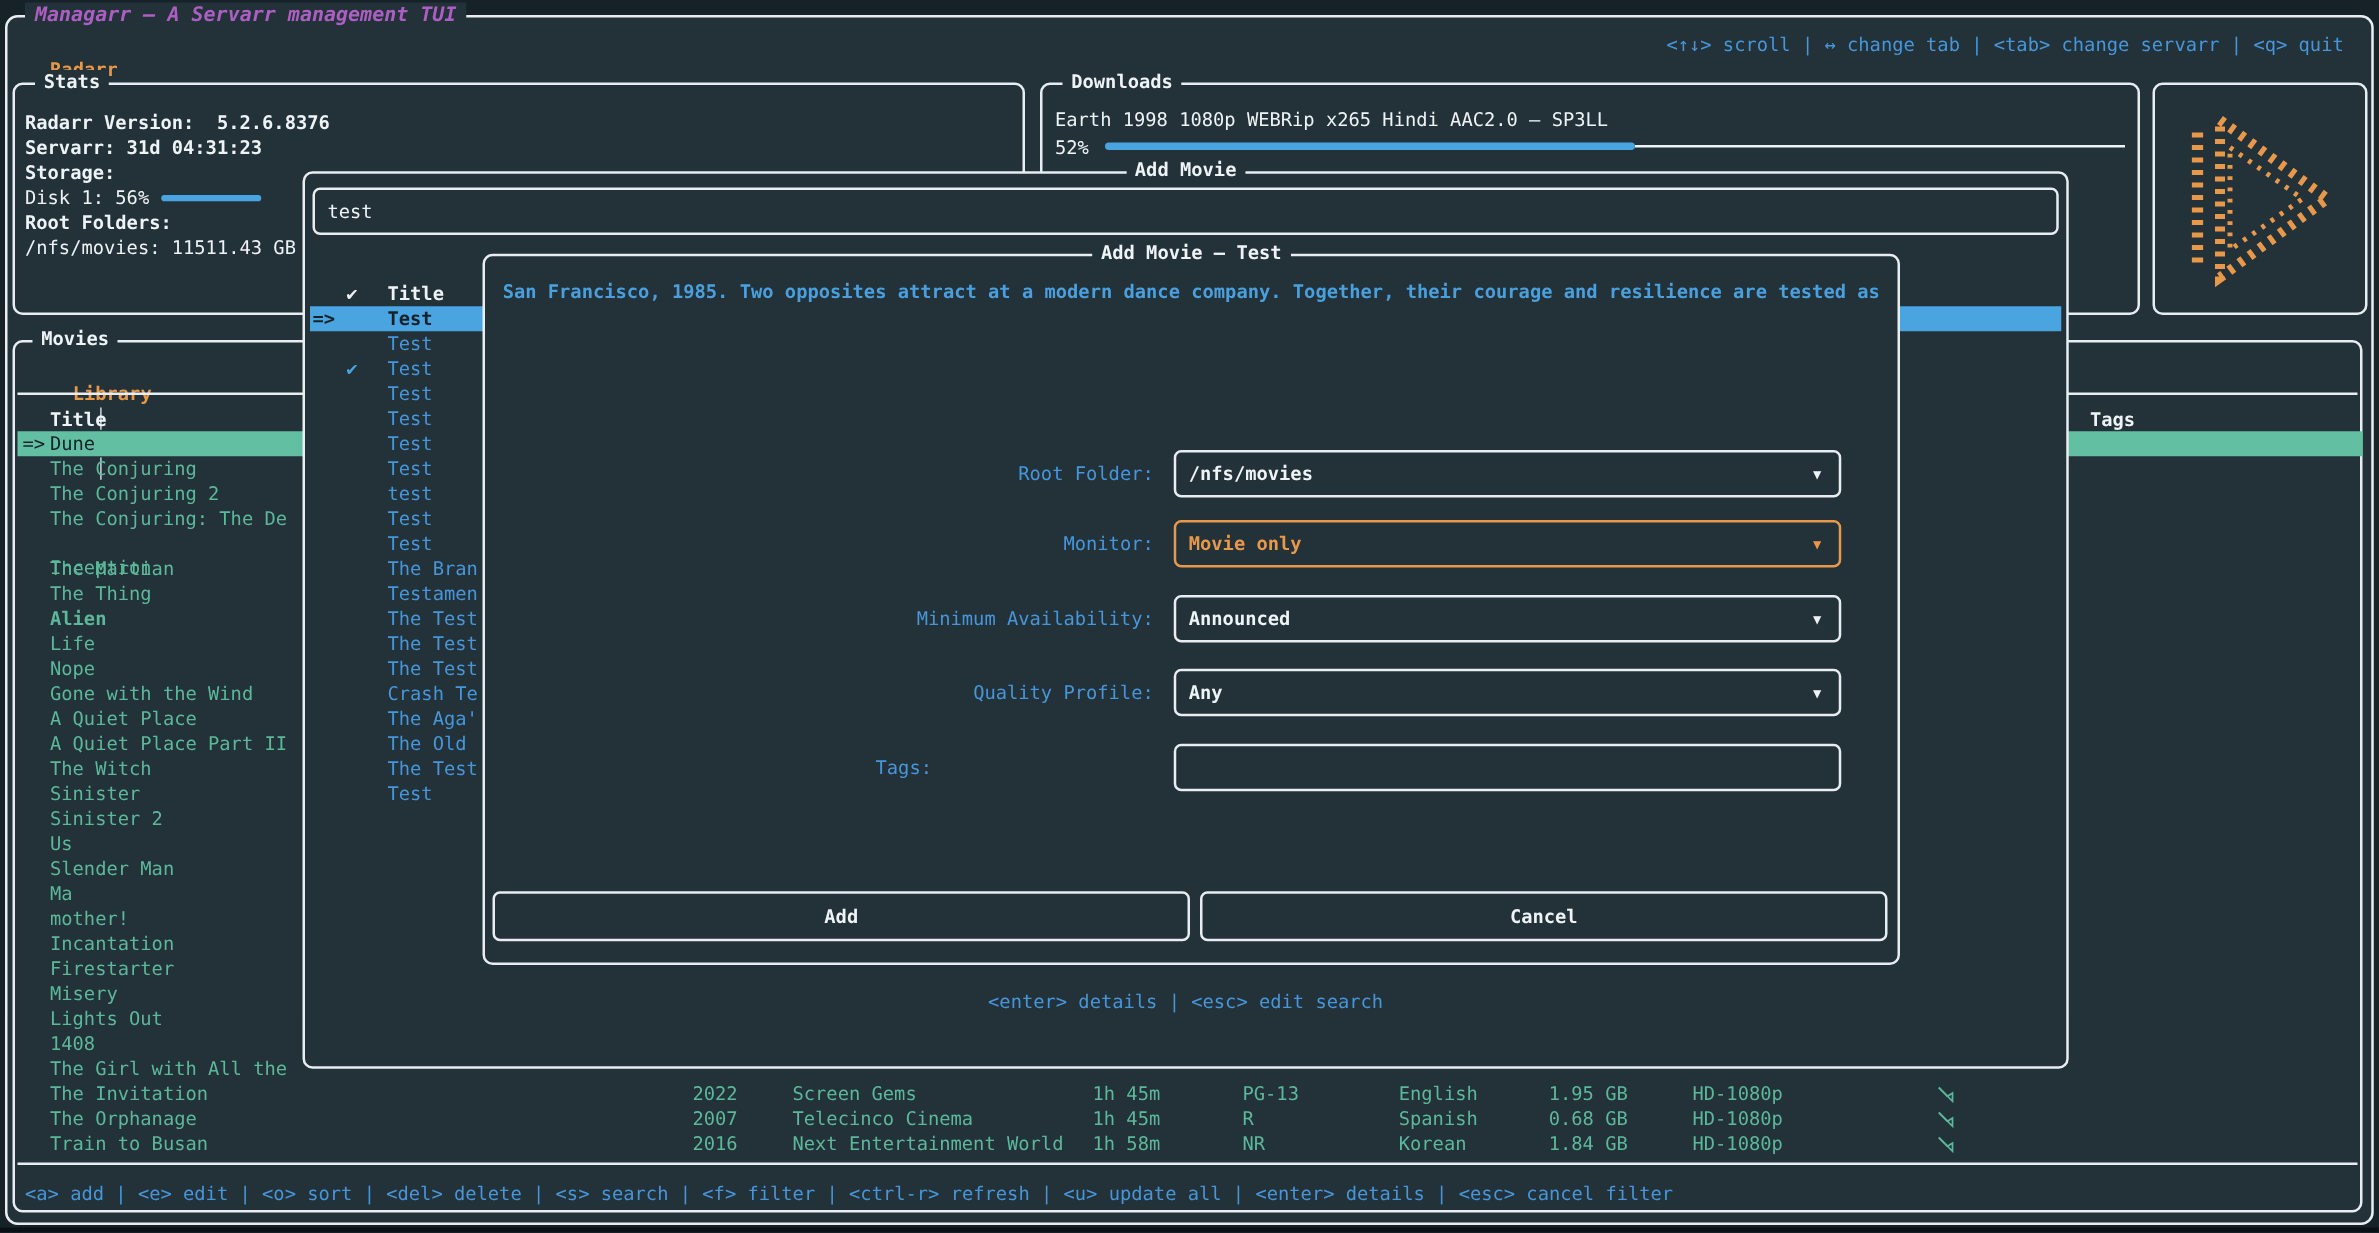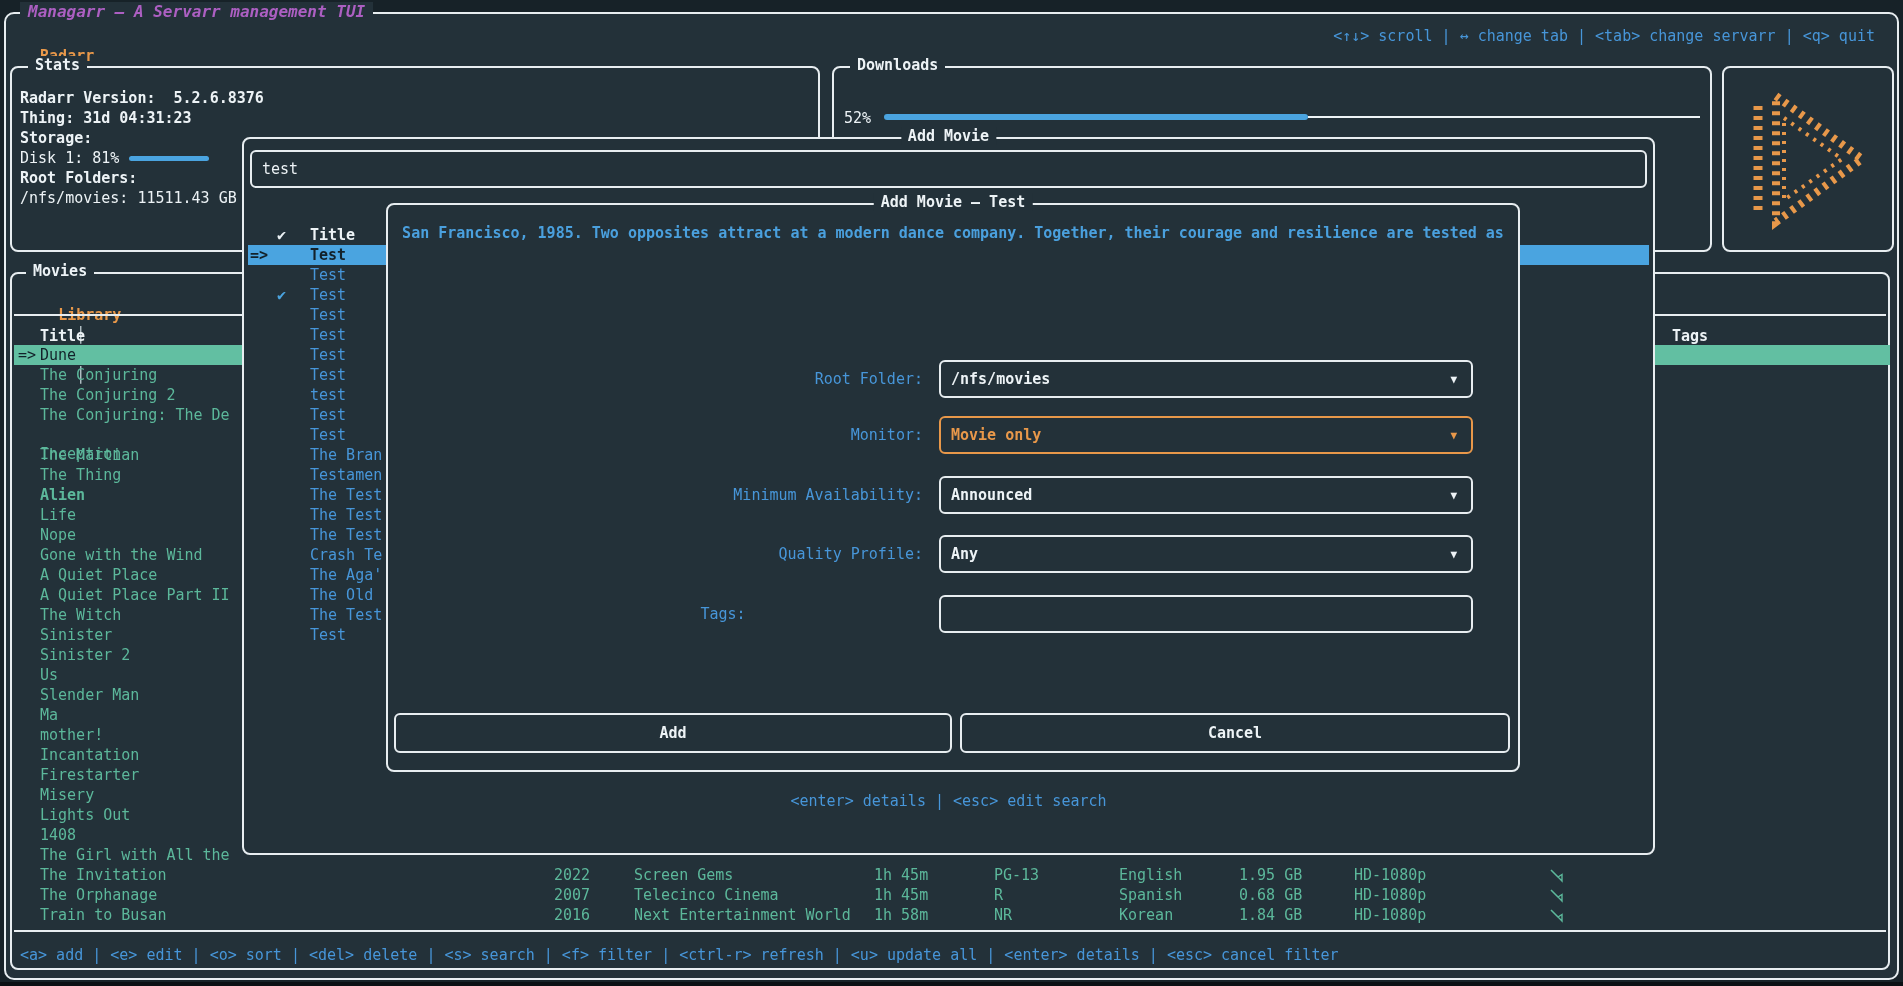--- a/index.html
+++ b/index.html
@@ -39,32 +39,33 @@
   <span class="orange bold">Radarr</span>
   <span class="sep">  │  </span>
   <span class="bold">Sonarr</span>
 </div>
 
 <div class="row hint" style="right:28px;top:26px;text-align:right;">&lt;↑↓&gt; scroll | ↔ change tab | &lt;tab&gt; change servarr | &lt;q&gt; quit</div>
 
 <div class="box" id="stats-box" style="left:10px;top:66px;width:810px;height:186px;">
   <span class="box-title" style="left:16px;">Stats</span>
   <div class="row bold" style="left:8px;top:20px;">Radarr Version:  5.2.6.8376</div>
-  <div class="row bold" style="left:8px;top:40px;">Thing: 31d 04:31:23</div>
+  <div class="row bold" style="left:8px;top:40px;">Servarr: 31d 04:31:23</div>
   <div class="row bold" style="left:8px;top:60px;">Storage:</div>
   <div class="row" style="left:8px;top:80px;display:flex;align-items:center;">
-    <span>Disk 1: 81%</span>
+    <span>Disk 1: 56%</span>
     <span id="disk-gauge" style="display:inline-block;width:80px;height:5px;background:var(--blue-sel);border-radius:3px;margin-left:10px;"></span>
   </div>
   <div class="row bold" style="left:8px;top:100px;">Root Folders:</div>
   <div class="row" style="left:8px;top:120px;">/nfs/movies: 11511.43 GB</div>
 </div>
 
 <div class="box" id="downloads-box" style="left:832px;top:66px;width:880px;height:186px;">
   <span class="box-title" style="left:16px;">Downloads</span>
+  <div class="row" style="left:10px;top:18px;">Earth 1998 1080p WEBRip x265 Hindi AAC2.0 – SP3LL</div>
   <div class="row" style="left:10px;top:40px;">52%</div>
   <div class="abs" style="left:50px;top:46px;right:10px;display:flex;align-items:center;">
     <div id="dl-gauge-fill" class="gauge-fill" style="width: 52%;"></div>
     <div class="gauge-rest"></div>
   </div>
 </div>
 
 <div class="box" id="logo-box" style="left:1722px;top:66px;width:172px;height:186px;">
   <svg width="130" height="150" viewBox="0 0 130 150" style="position:absolute;left:20px;top:16px;">
     <line x1="14" y1="22" x2="14" y2="128" stroke="#e8984a" stroke-width="9" stroke-dasharray="4 6" fill="none"></line>

